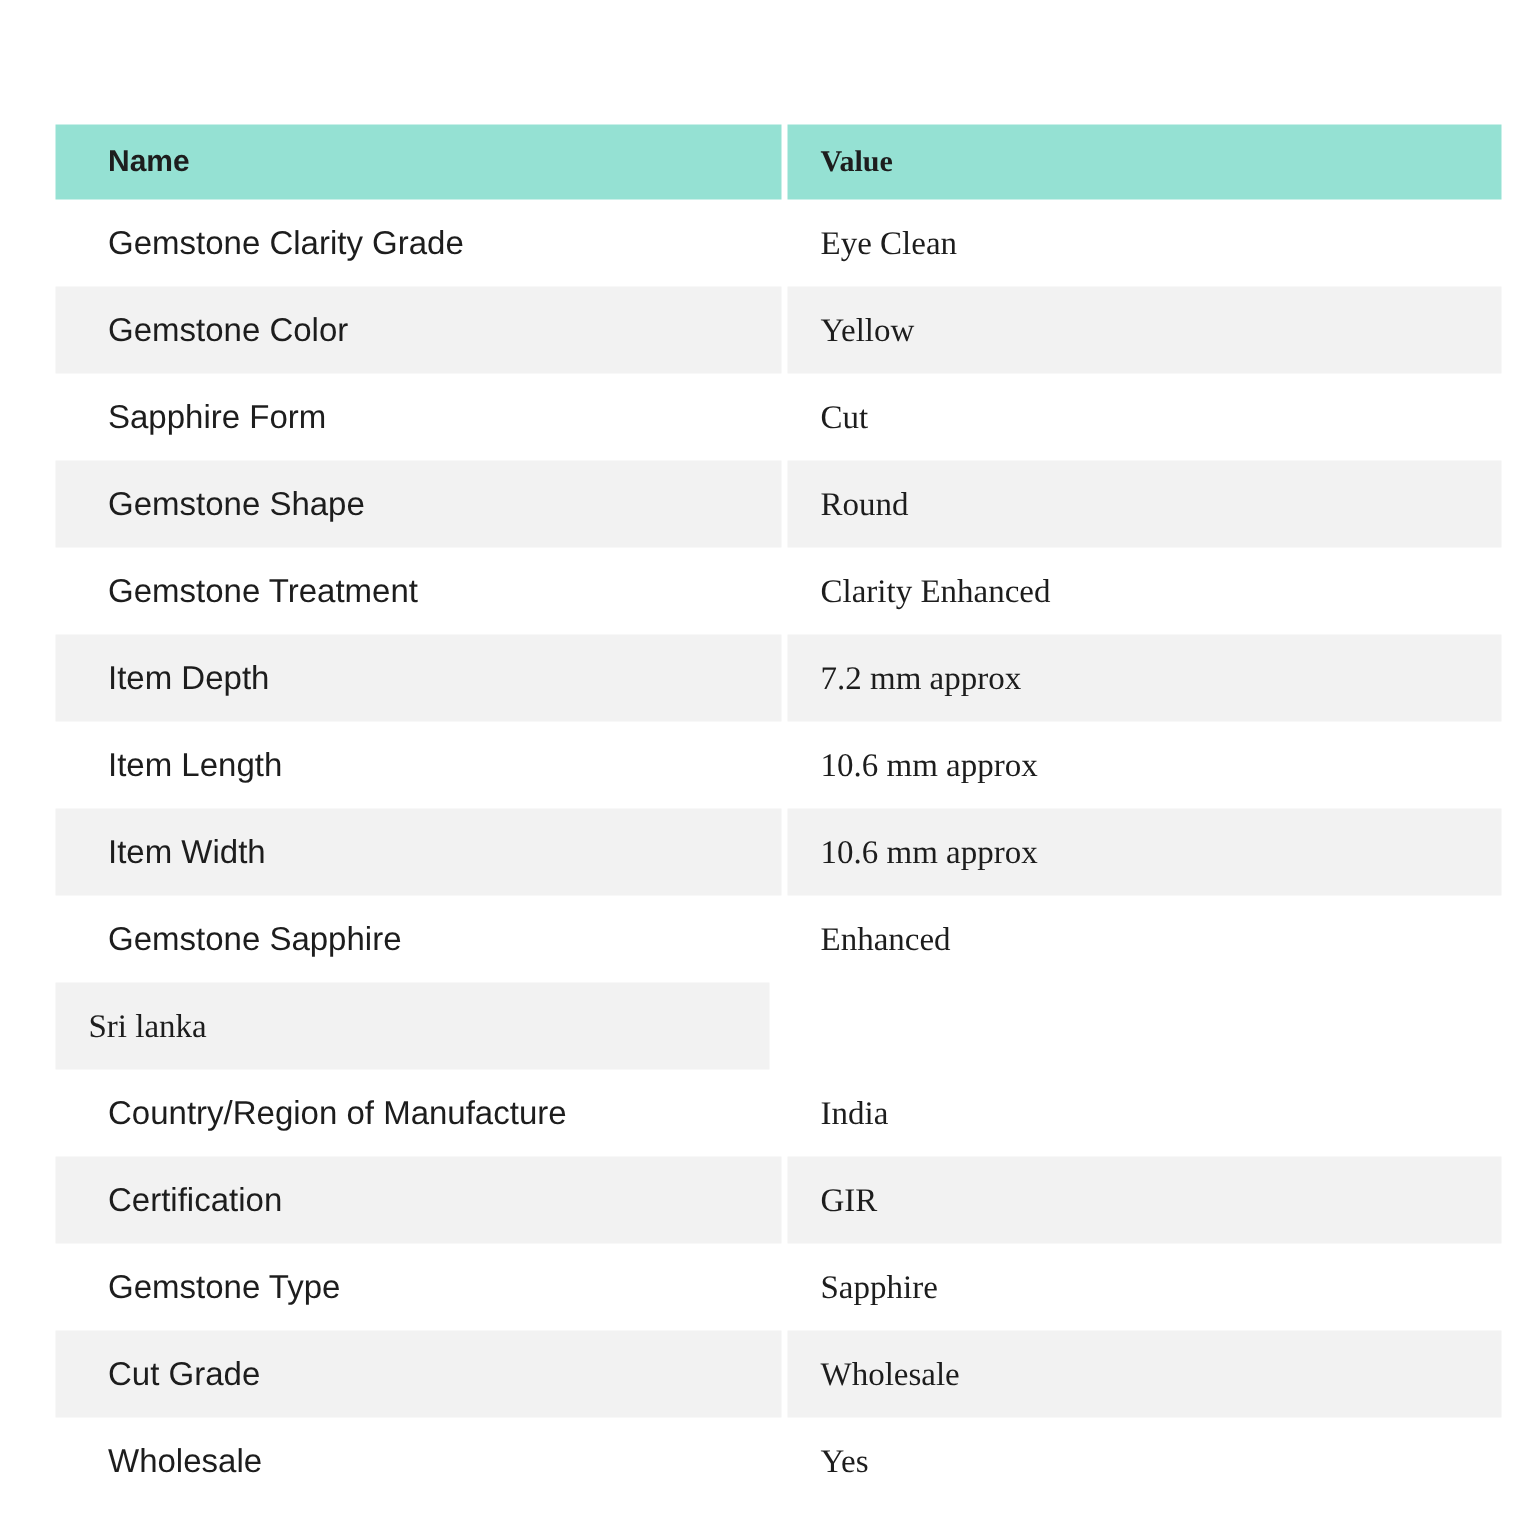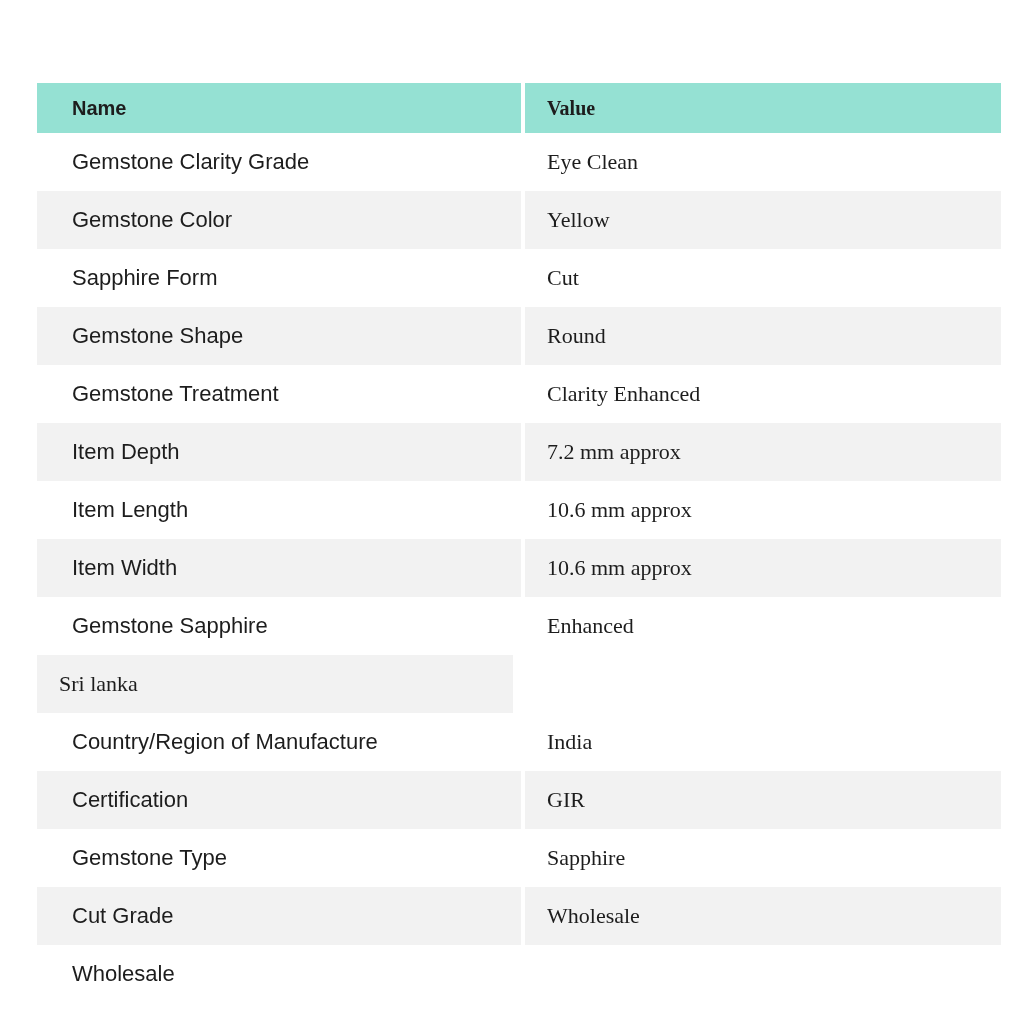--- a/index.html
+++ b/index.html
@@ -127,15 +127,16 @@
     <div class="cell c-value">Sapphire</div>
   </div>
 
   <div class="row">
     <div class="cell c-name">Cut Grade</div>
     <div class="cell c-value">Wholesale</div>
   </div>
 
   <div class="row">
     <div class="cell c-name">Wholesale</div>
+    <div class="cell c-value">Yes</div>
   </div>
 </div>
 </div>
 
 </body></html>

